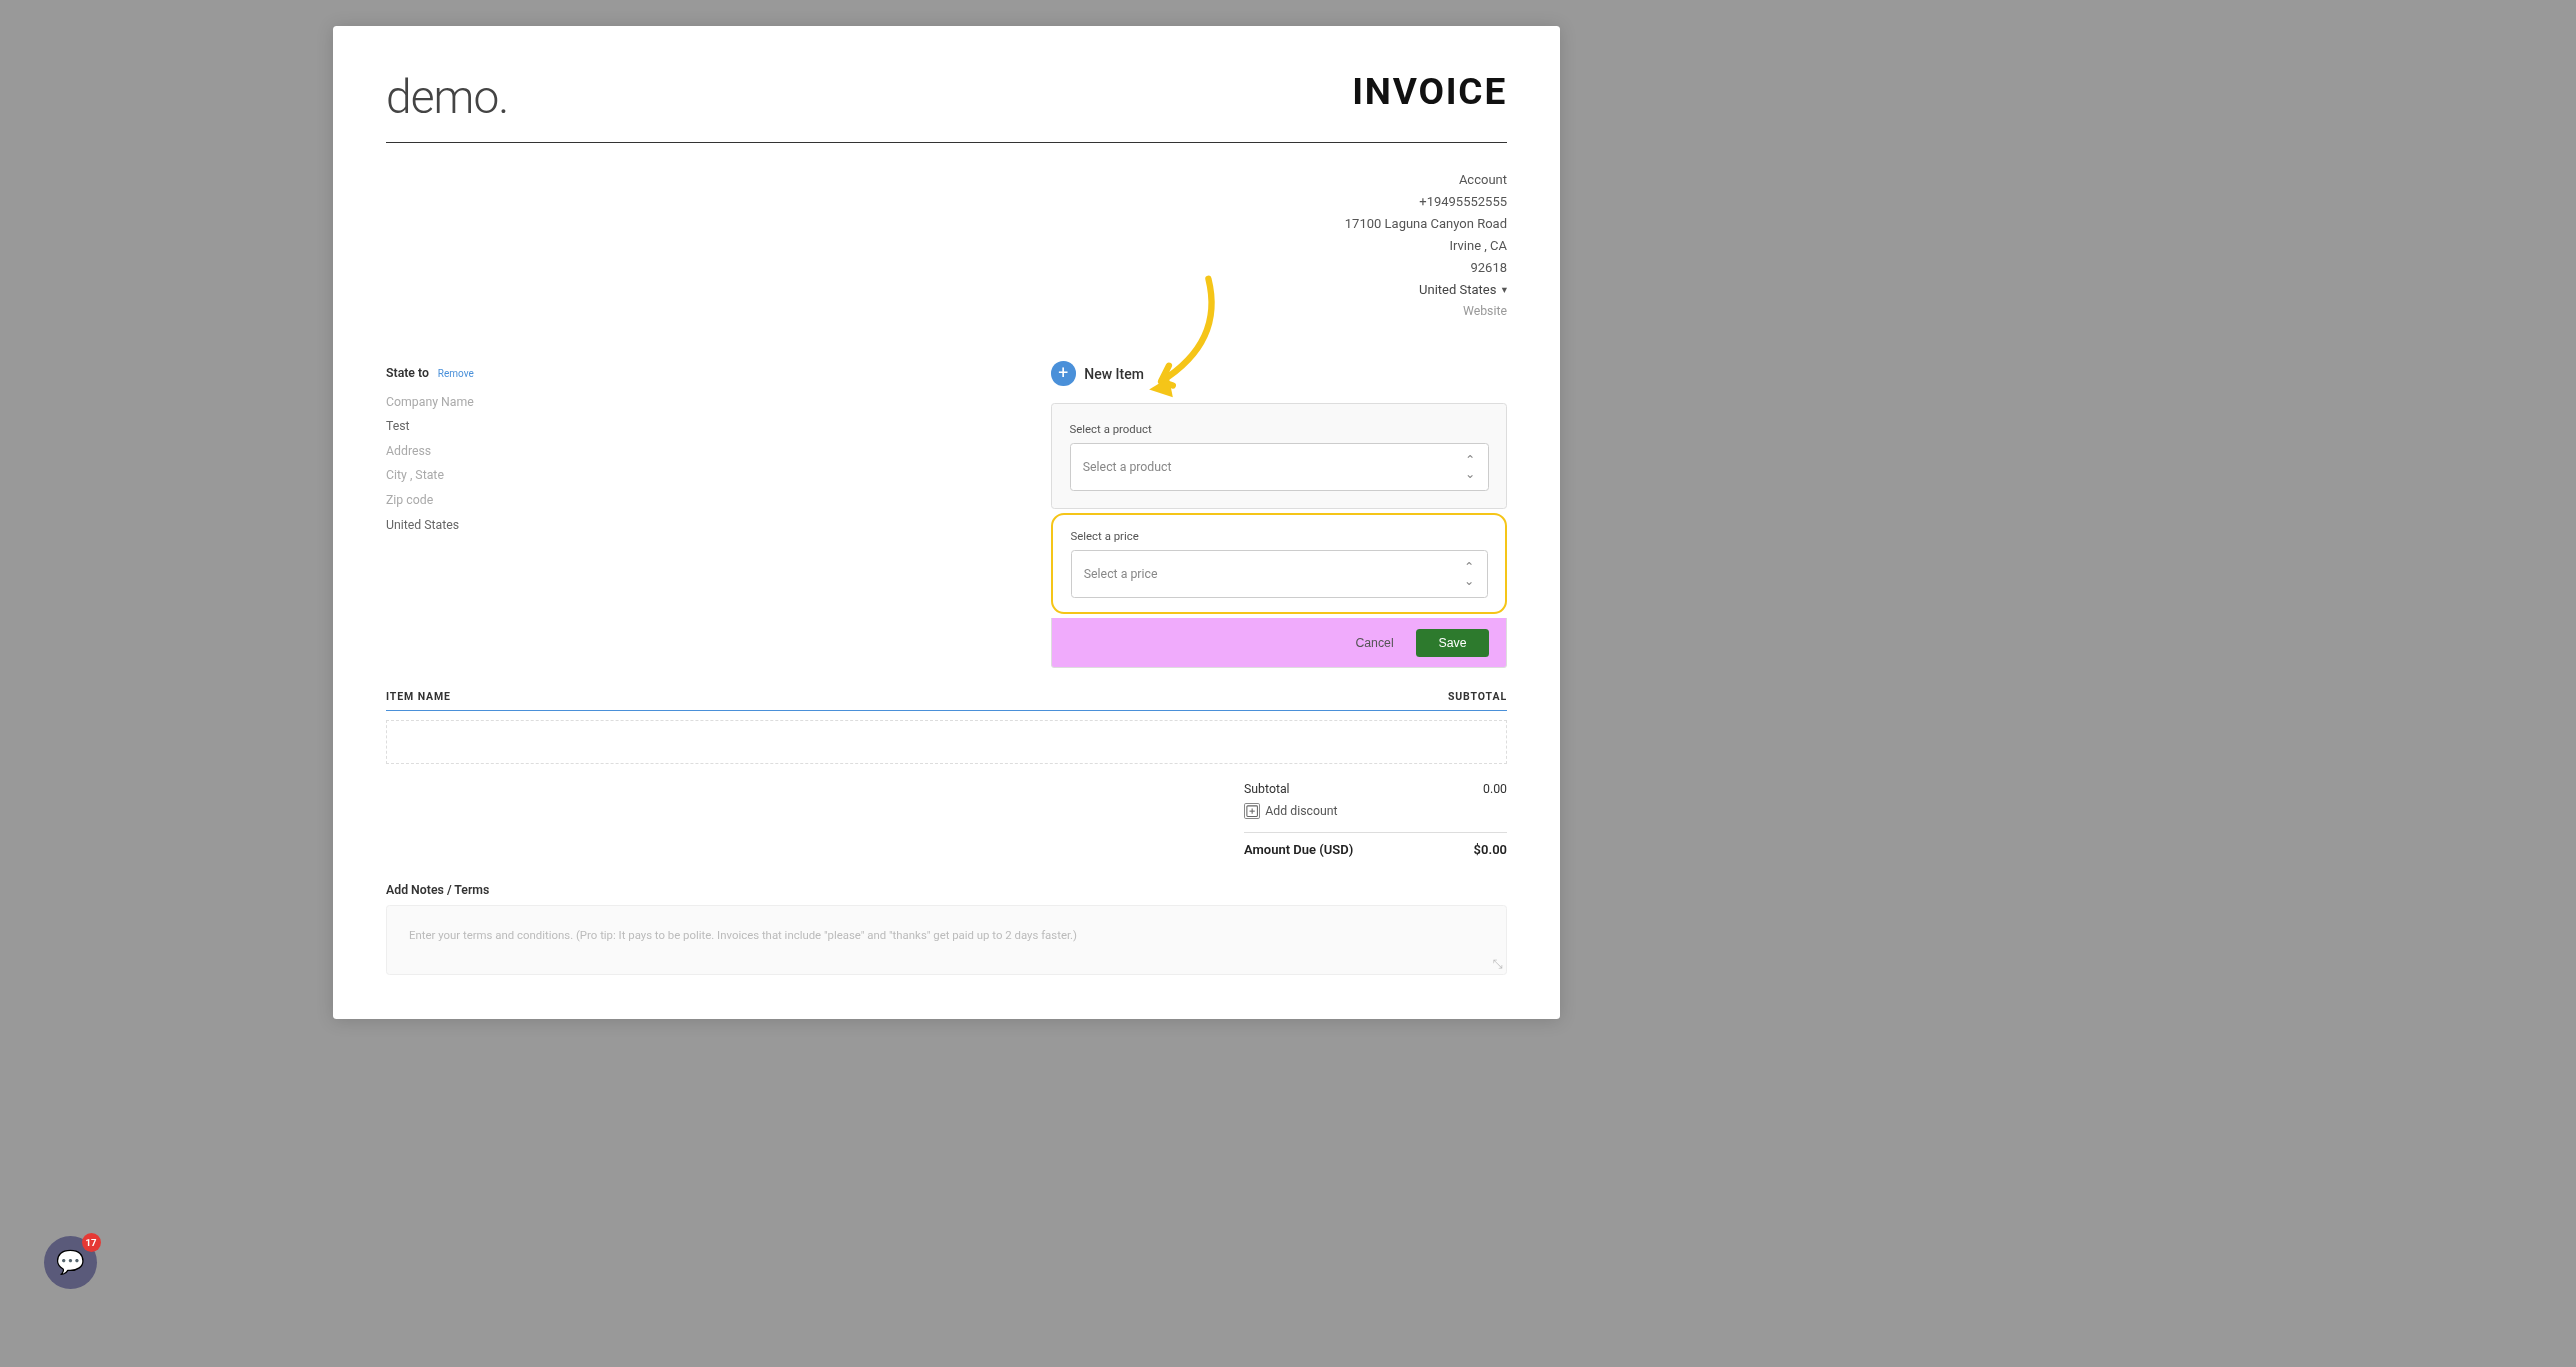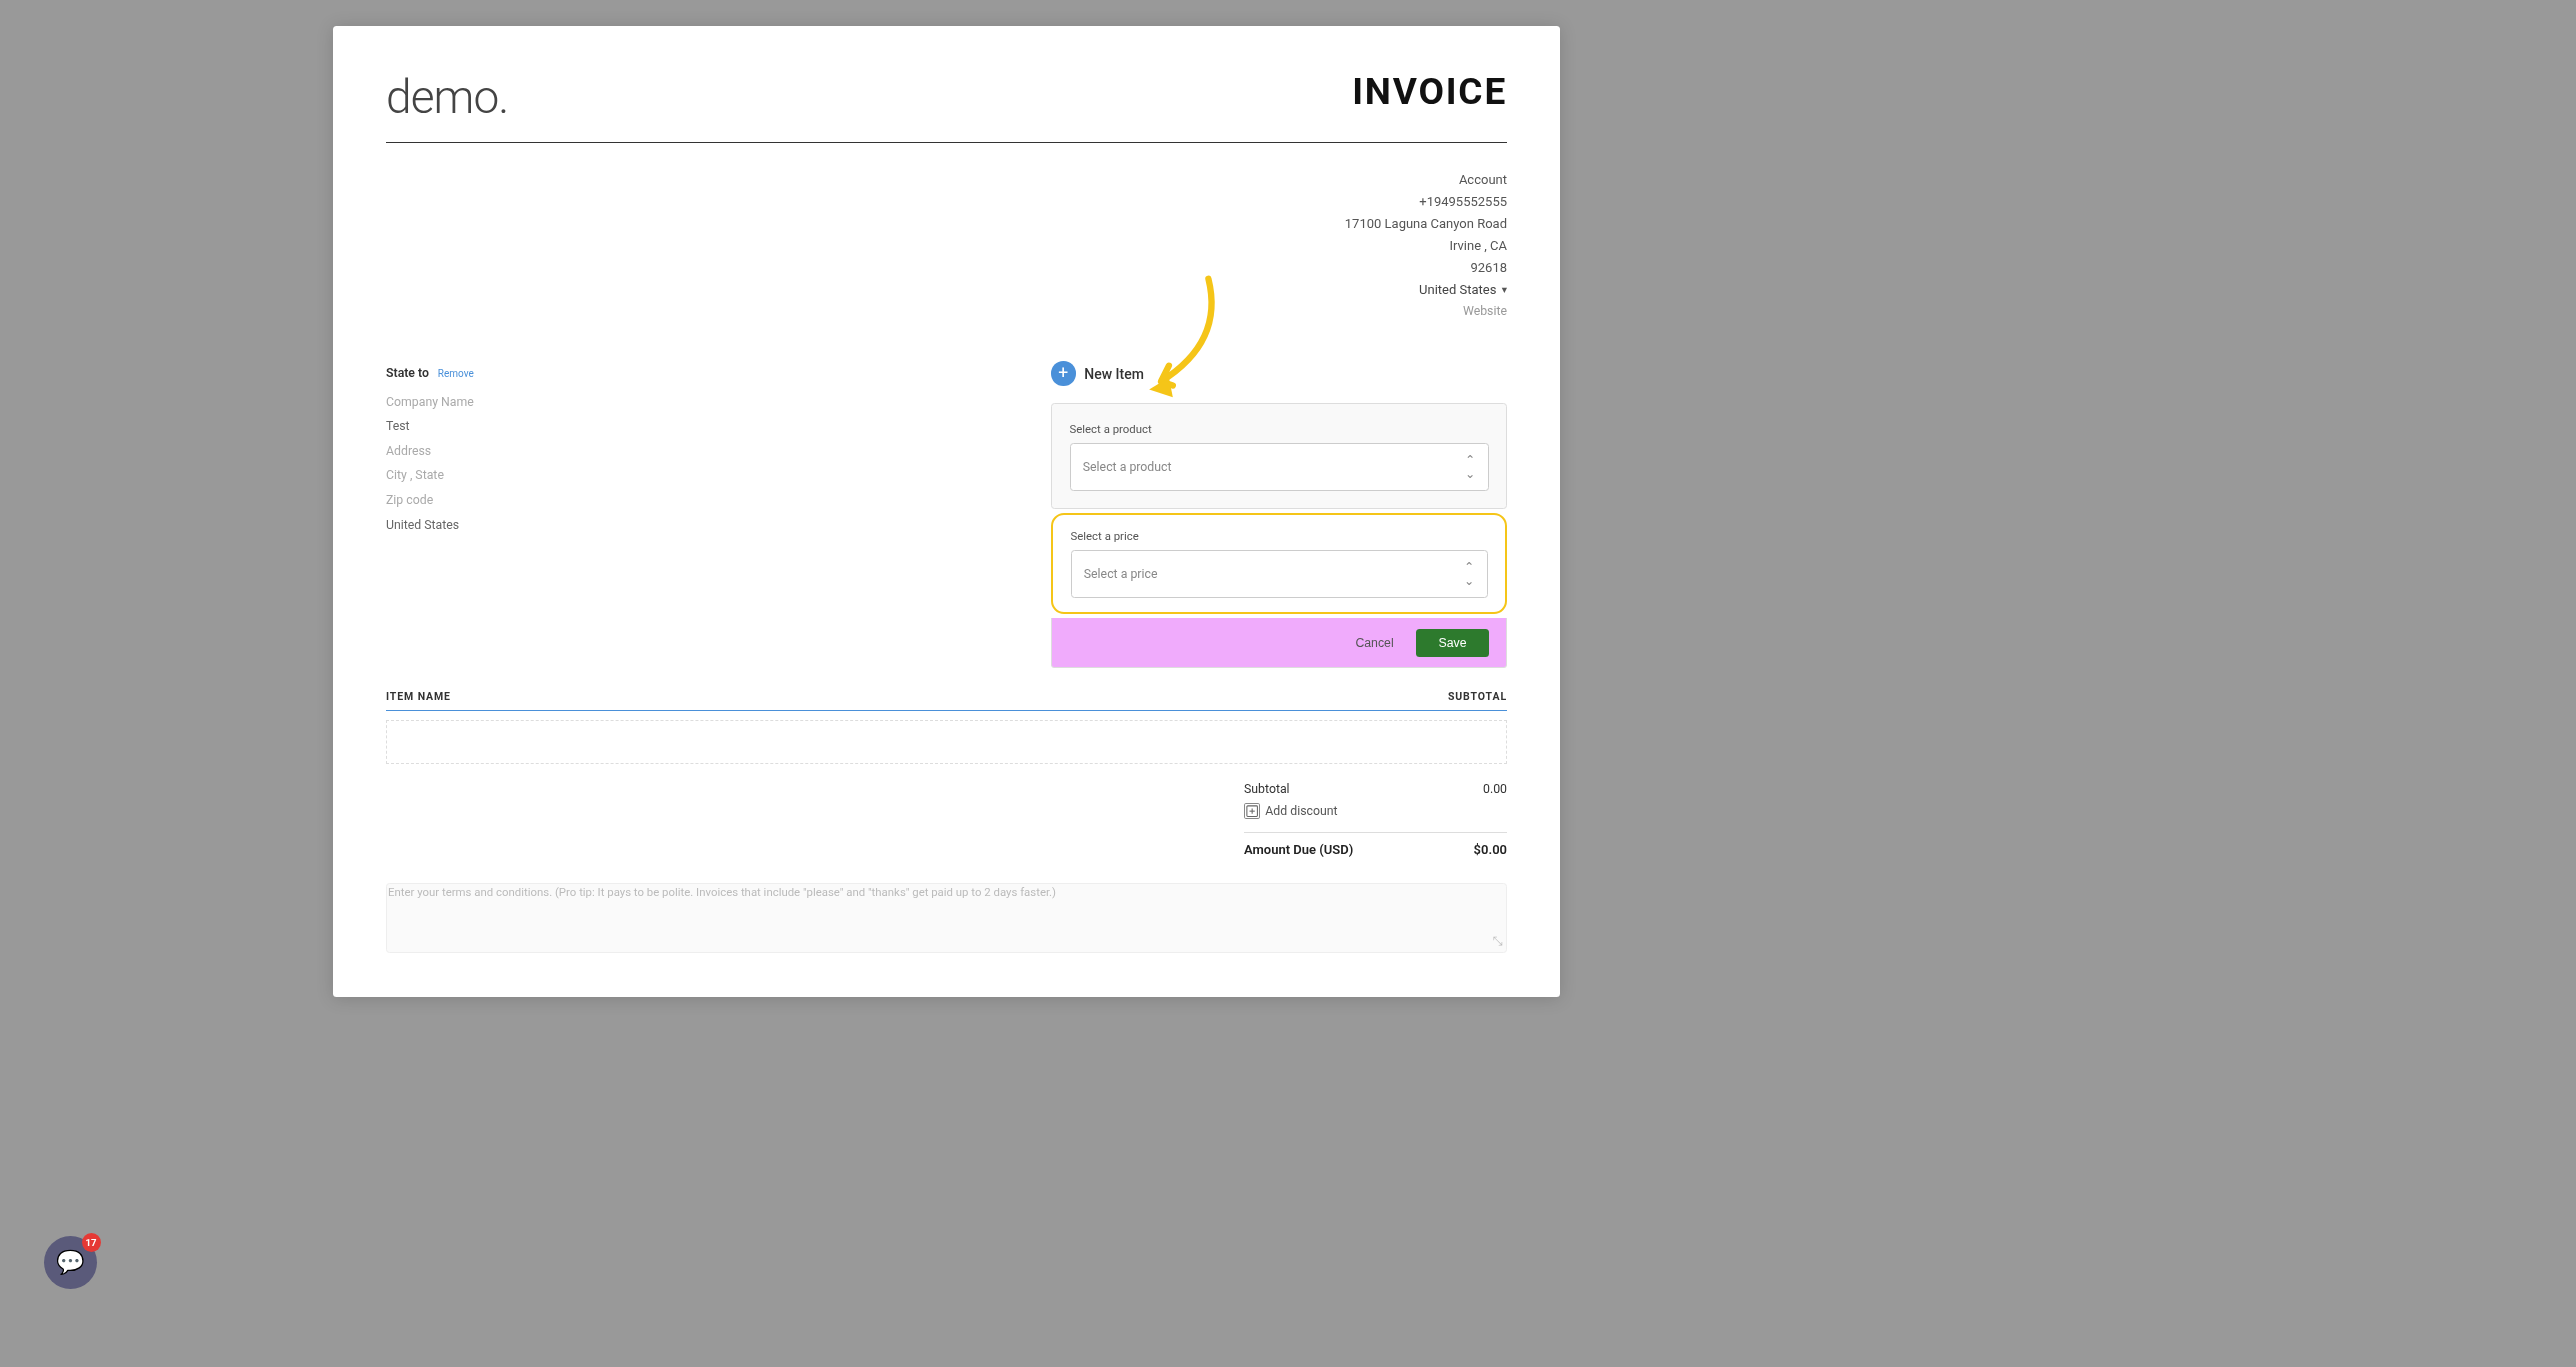--- a/index.html
+++ b/index.html
@@ -330,21 +330,21 @@
       font-weight: 600;
       color: #333;
       margin-bottom: 8.8px;
     }
 
     .notes-textarea {
       width: 100%;
       min-height: 70px;
       border: 0.9px solid #eee;
       border-radius: 3.5px;
-      padding: 1px;
+      padding: 22px;
       font-size: 11.4px;
       color: #aaa;
       resize: vertical;
       background: #fafafa;
       position: relative;
     }
 
     .resize-handle {
       position: absolute;
       bottom: 3.5px;
@@ -500,20 +500,21 @@
       </div>
       <span>Add discount</span>
     </div>
     <div class="amount-due-row">
       <span>Amount Due (USD)</span>
       <span>$0.00</span>
     </div>
   </div>
 
   <div class="notes-section">
+    <div class="notes-label">Add Notes / Terms</div>
     <div class="notes-textarea" style="position:relative;">
       <span style="color:#bbb; font-size:11.4px;">Enter your terms and conditions. (Pro tip: It pays to be polite. Invoices that include "please" and "thanks" get paid up to 2 days faster.)</span>
       <span class="resize-handle">⤡</span>
     </div>
   </div>
 
 </div>
 
 <svg class="arrow-annotation" viewBox="0 0 300 200" xmlns="http://www.w3.org/2000/svg" style="position:absolute; top:263px; left:999px; width:245px; height:158px; pointer-events:none;">
   <path d="M 260,20 Q 280,100 200,150 L 210,130 M 200,150 L 215,155" stroke="#f5c518" stroke-width="8" fill="none" stroke-linecap="round" stroke-linejoin="round"></path>

